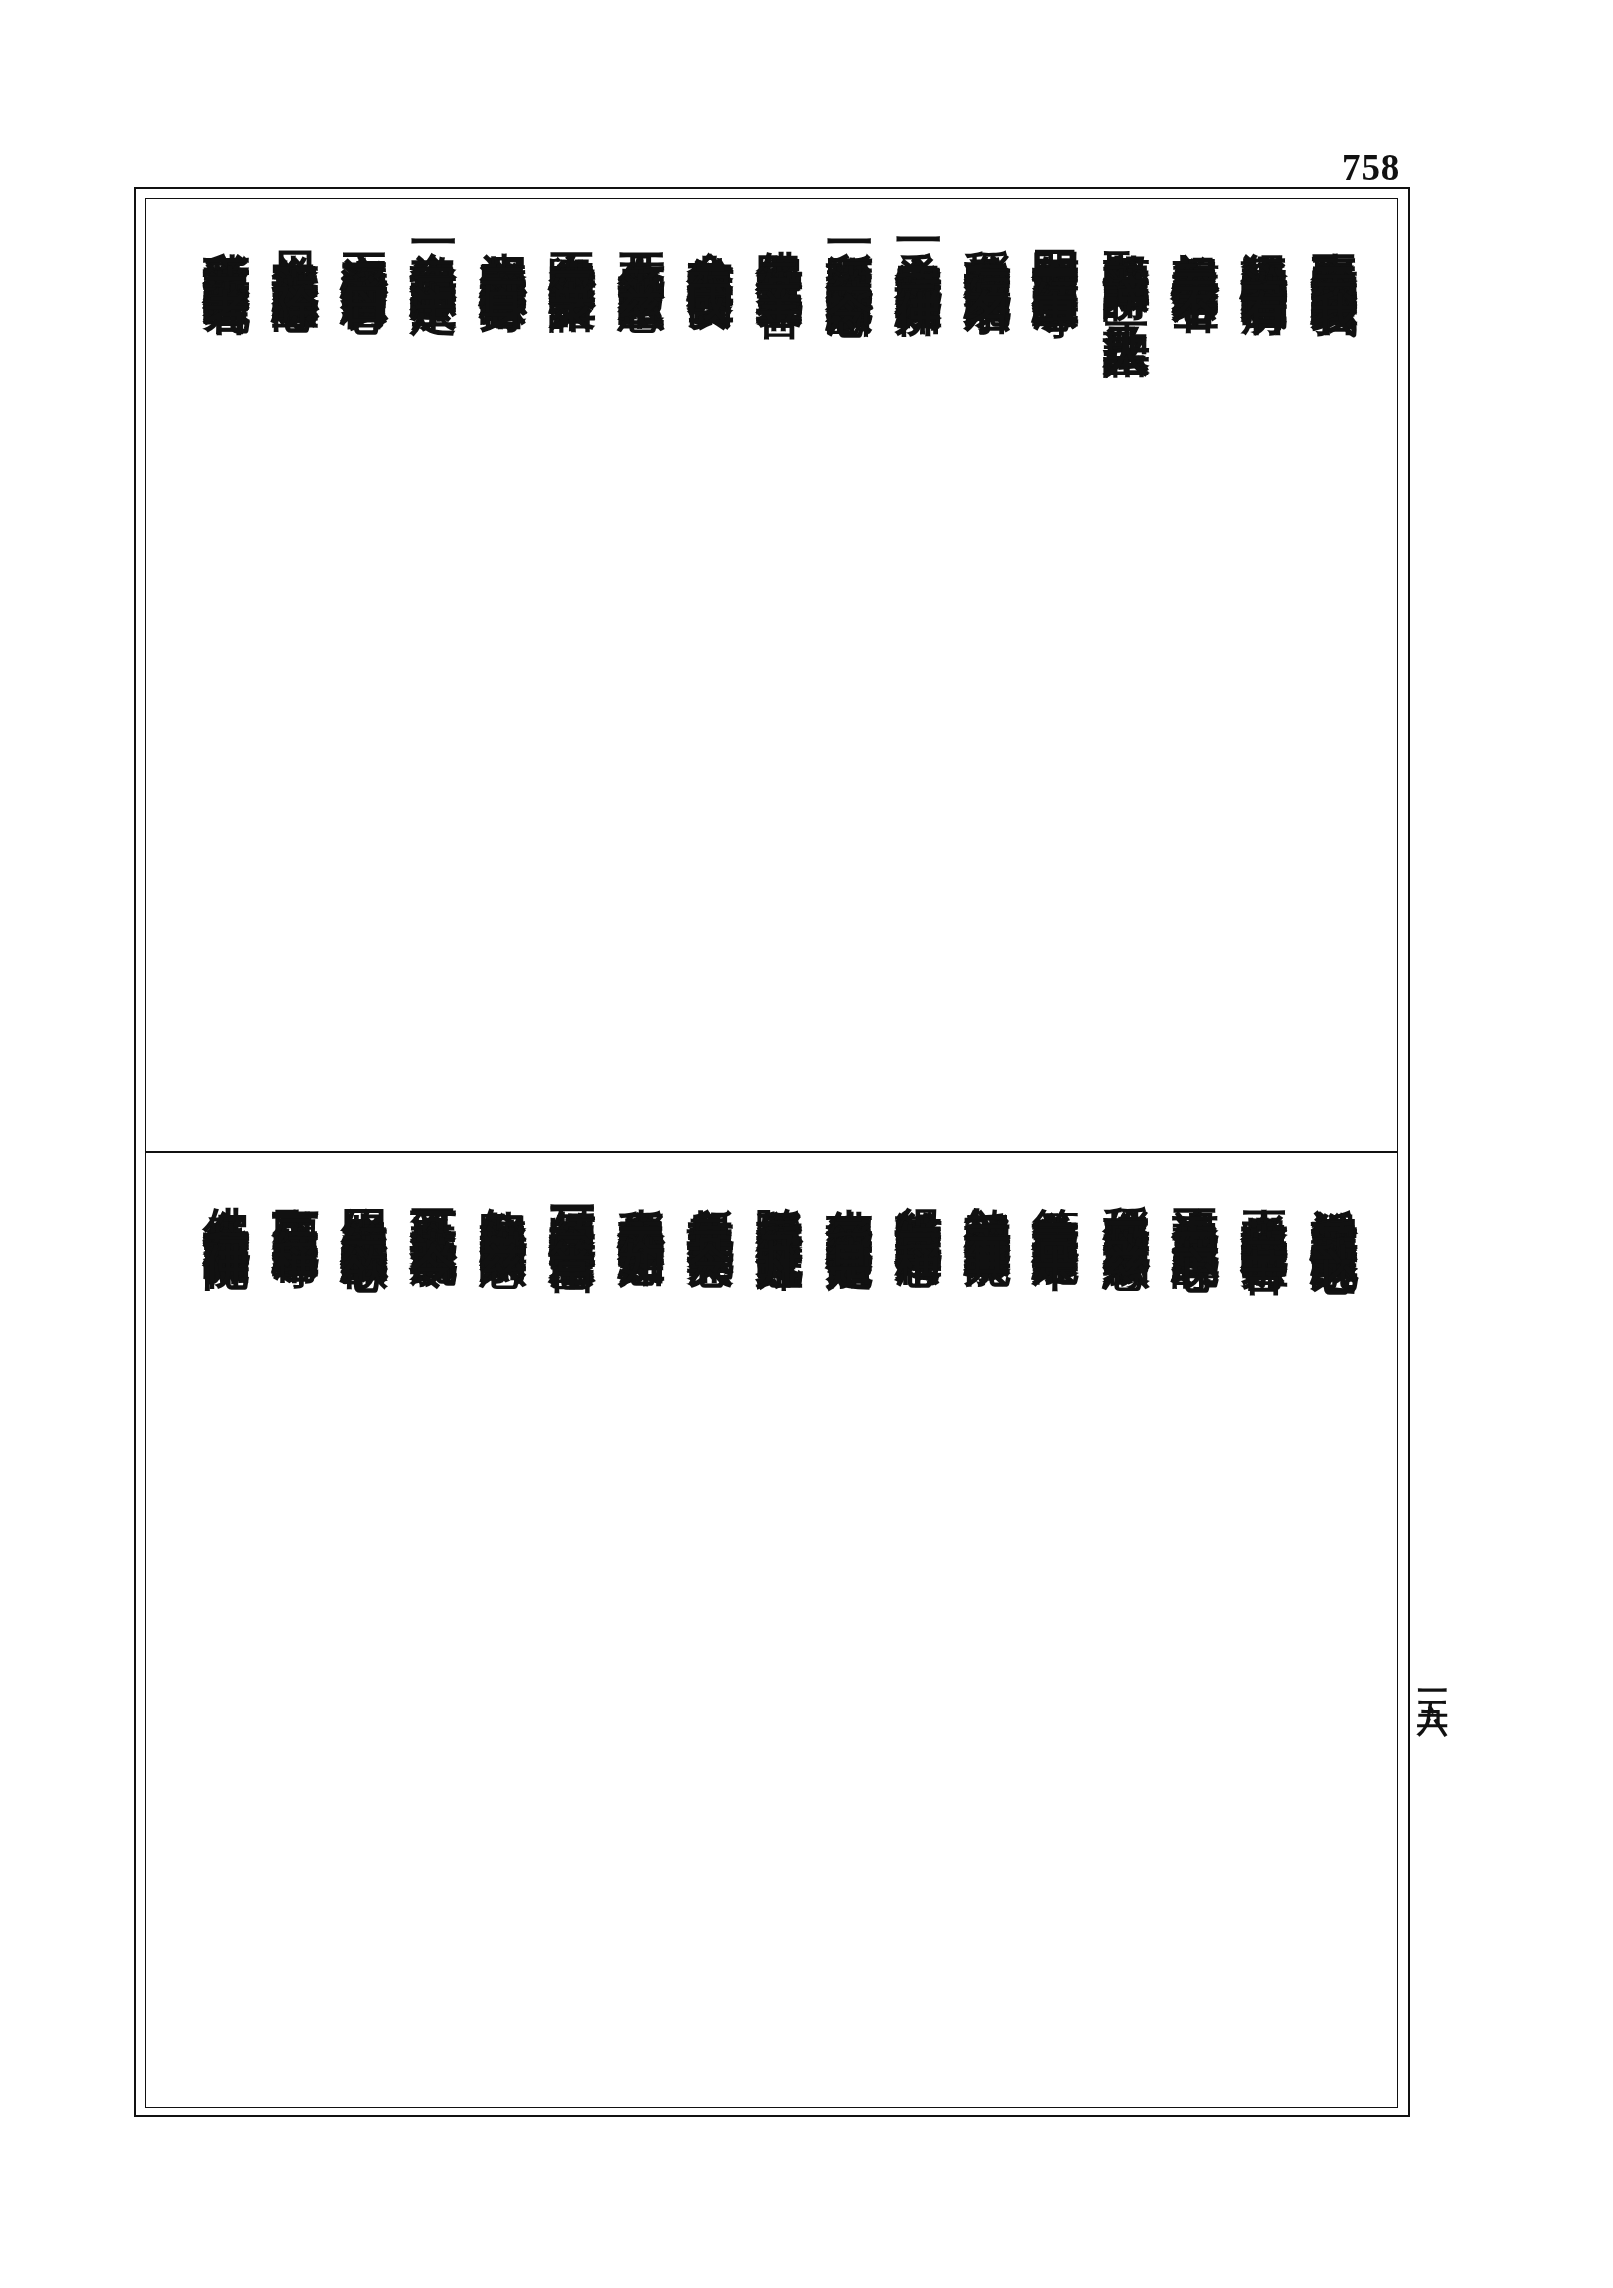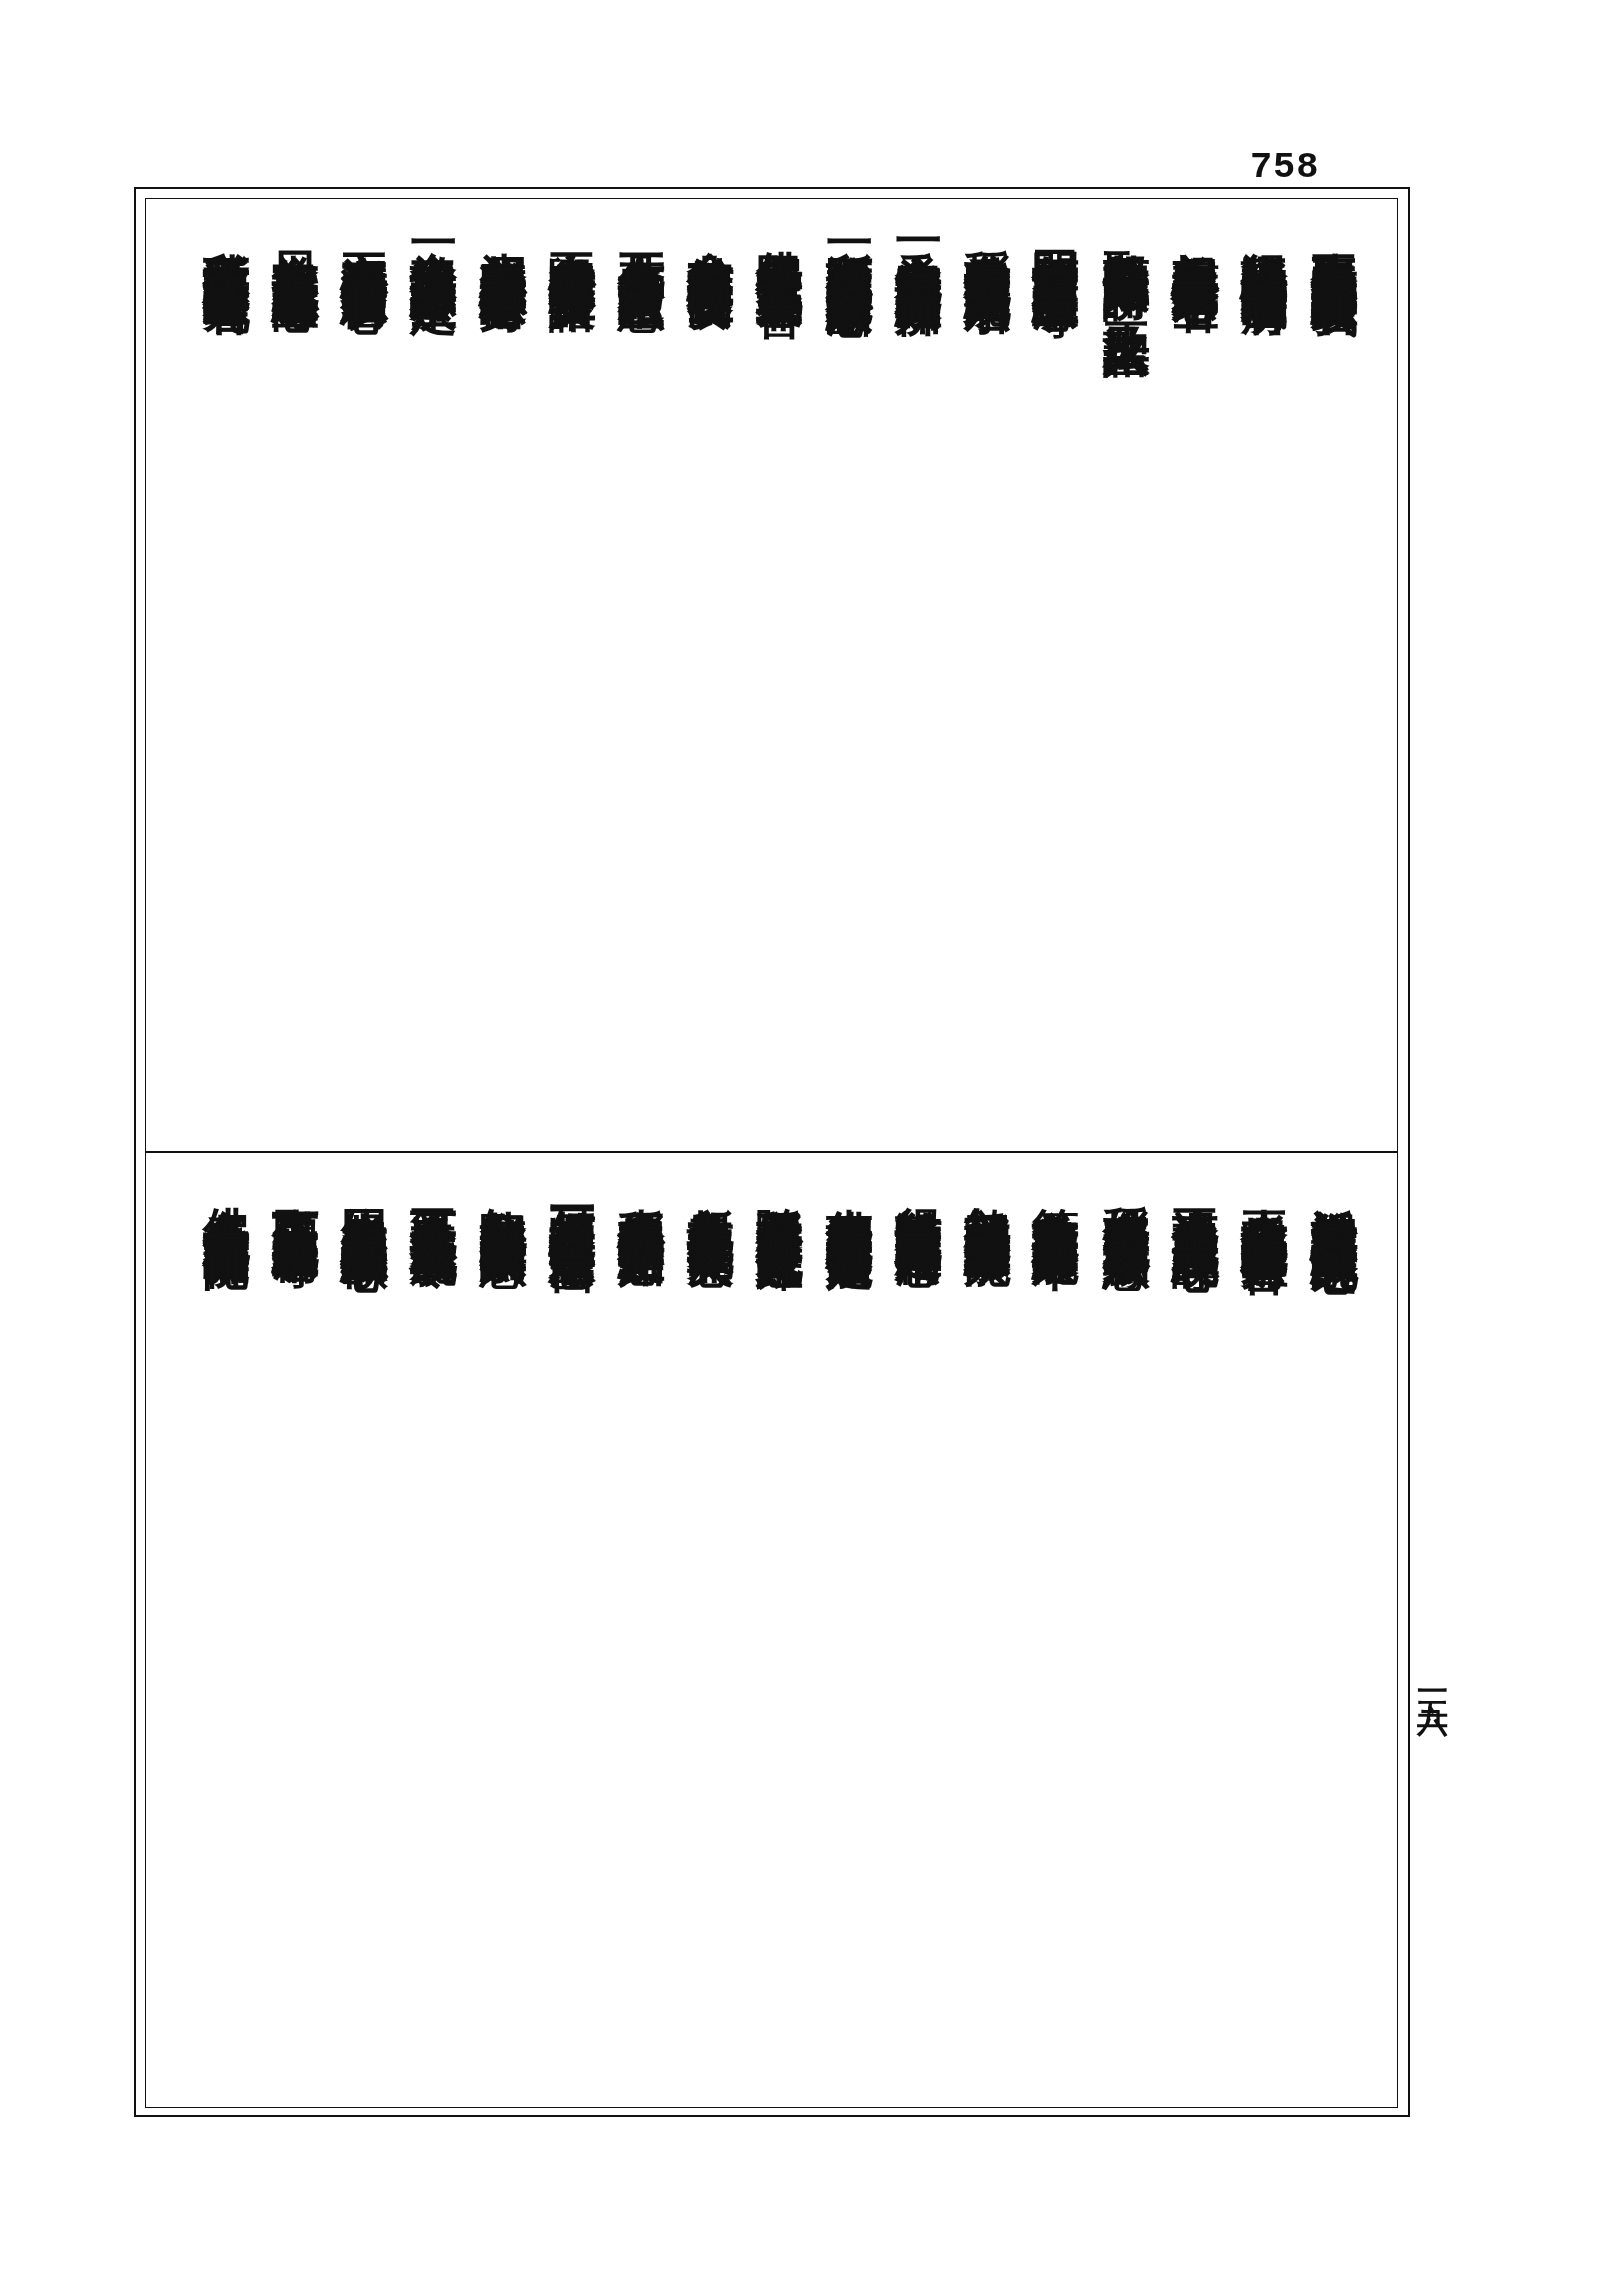--- a/index.html
+++ b/index.html
@@ -1,19 +1,19 @@
 <!DOCTYPE html>
 <html style="font-size:14.8px"><head>
 <meta charset="utf-8">
 <style>
   html, body { margin:0; padding:0; background:#ffffff; }
   body { width:1613px; height:2289px; position:relative; overflow:hidden;
          font-family: "DejaVu Serif", "Liberation Serif", serif; color:#111; }
-  .page-number { position:absolute; left:1250px; top:146px; font-size:37px; font-weight:bold;
-                 font-family:Liberation Mono, monospace; letter-spacing:0.9px; }
+  .page-number { position:absolute; left:1342px; top:146px; font-size:37px; font-weight:bold;
+                 font-family:Liberation Serif, serif; letter-spacing:0.9px; }
   .frame-outer { position:absolute; left:134px; top:187px; width:1276px; height:1930px;
                  border:2.8px solid #111; box-sizing:border-box; }
   .frame-inner { position:absolute; left:145px; top:198px; width:1253px; height:1910px;
                  border:1.8px solid #111; box-sizing:border-box; }
   .divider { position:absolute; left:145px; top:1151px; width:1253px; height:0;
              border-top:2.8px solid #111; }
   .half { position:absolute; left:157px; width:1227px; }
   .half.top { top:214px; height:928px; }
   .half.bottom { top:1170px; height:928px; }
   .col { position:absolute; top:0; width:61px; height:100%;

